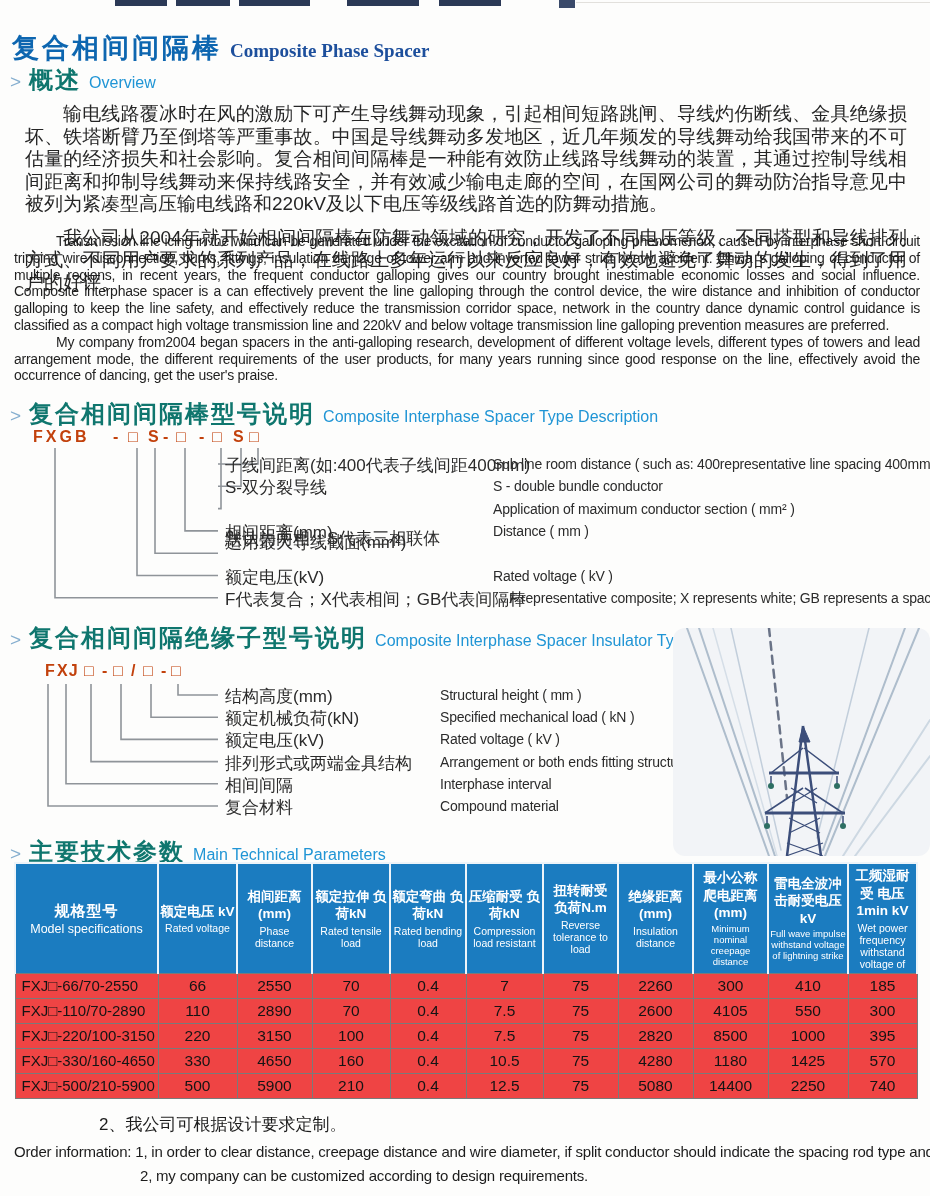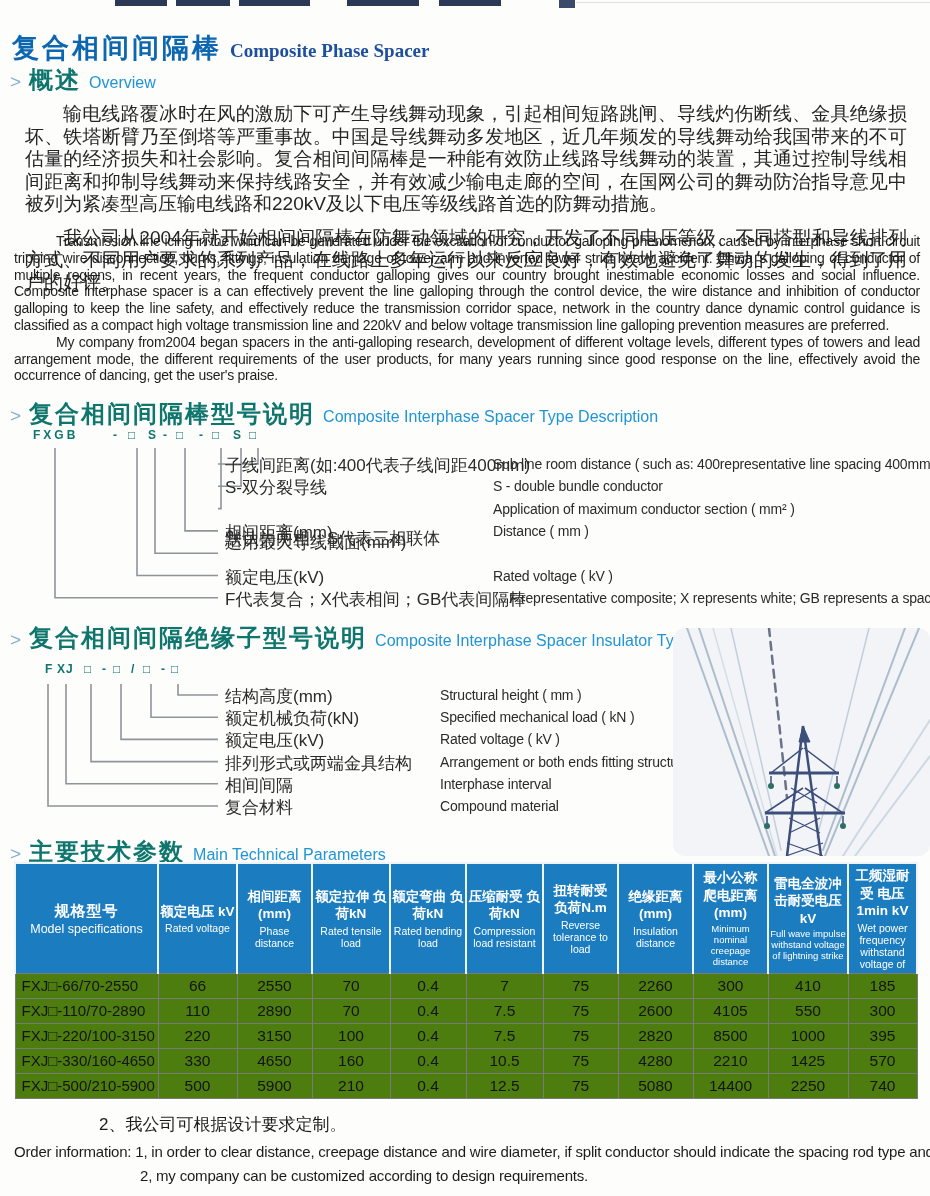--- a/index.html
+++ b/index.html
@@ -29,21 +29,21 @@
   .zh-paras p{margin:11px;text-indent:2em;font-size:19px;line-height:22.5px;color:#252525;text-align:justify;}
   .en-paras{position:absolute;top:233px;left:14px;width:906px;}
   .en-paras p{margin:0;text-indent:3em;font-size:14px;line-height:16.8px;letter-spacing:-0.25px;color:#1f1f1f;text-align:justify;}
 
   
   .diagram{position:absolute;left:0;width:930px;}
   .d1{top:428px;height:188px;}
   .d2{top:662px;height:164px;}
   .diagram svg.tree{position:absolute;inset:0;}
   .code-row{position:absolute;top:0;left:0;right:0;height:20px;}
-  .code-row .tok{position:absolute;top:0;font-size:12px;font-weight:600;color:#0f766e;}
+  .code-row .tok{position:absolute;top:0;font-size:16px;font-weight:600;color:#c2410c;}
   .d1 .tok0{left:33px;letter-spacing:3px;} .d1 .tok1{left:113px;} .d1 .tok2{left:128px;}
   .d1 .tok3{left:148px;} .d1 .tok4{left:163px;} .d1 .tok5{left:176px;} .d1 .tok6{left:199px;}
   .d1 .tok7{left:212px;} .d1 .tok8{left:233px;} .d1 .tok9{left:249px;}
   .d2 .tok0{left:45px;} .d2 .tok1{left:57px;letter-spacing:1px;} .d2 .tok2{left:84px;}
   .d2 .tok3{left:102px;} .d2 .tok4{left:113px;} .d2 .tok5{left:131px;} .d2 .tok6{left:143px;}
   .d2 .tok7{left:161px;} .d2 .tok8{left:171px;}
   .diag-row{position:absolute;left:0;right:0;height:20px;}
   .diag-row .dzh{position:absolute;top:0;font-size:17px;color:#2b2b2b;white-space:nowrap;}
   .diag-row .den{position:absolute;top:2px;font-size:14px;color:#2b2b2b;white-space:nowrap;letter-spacing:-0.2px;}
 
@@ -52,21 +52,21 @@
 
   
   .param-table{position:absolute;top:862px;left:14px;border-collapse:collapse;table-layout:fixed;width:902px;}
   .param-table thead th{background:#1b7cc0;color:#fff;border:2px solid #eef4f9;border-bottom:none;
       font-weight:normal;vertical-align:middle;padding:3px 1px;height:80px;}
   .param-table .thzh{font-size:13.5px;font-weight:bold;line-height:1.3;}
   .param-table .then{font-size:10.5px;line-height:1.15;margin-top:2px;}
   .param-table th:nth-child(1) .thzh{font-size:15px;letter-spacing:1px;}
   .param-table th:nth-child(1) .then{font-size:12.5px;}
   .param-table th:nth-child(9) .then,.param-table th:nth-child(10) .then{font-size:9.5px;}
-  .param-table tbody td{border:1.5px solid #7a7a7a;font-size:15.5px;color:#141414;text-align:center;height:24px;padding:0 10px;background:#4d7c0f;}
+  .param-table tbody td{border:1.5px solid #7a7a7a;font-size:15.5px;color:#141414;text-align:center;height:24px;padding:0 10px;background:#ef4444;}
   .param-table tbody td:first-child{text-align:left;padding-left:6px;font-size:15px;white-space:nowrap;}
 
   
   .note{position:absolute;white-space:nowrap;}
   .note-zh{font-size:17px;color:#1c1c1c;}
   .note-en{font-size:15px;color:#1c1c1c;letter-spacing:-0.2px;}
   .nz1{top:1086px;left:14px;} .nz2{top:1113px;left:99px;}
   .ne1{top:1143px;left:14px;} .ne2{top:1167px;left:140px;}
 </style>
 </head>
@@ -360,21 +360,21 @@
         </tr>
         <tr>
           <td>FXJ□-330/160-4650</td>
           <td>330</td>
           <td>4650</td>
           <td>160</td>
           <td>0.4</td>
           <td>10.5</td>
           <td>75</td>
           <td>4280</td>
-          <td>2210</td>
+          <td>1180</td>
           <td>1425</td>
           <td>570</td>
         </tr>
         <tr>
           <td>FXJ□-500/210-5900</td>
           <td>500</td>
           <td>5900</td>
           <td>210</td>
           <td>0.4</td>
           <td>12.5</td>

